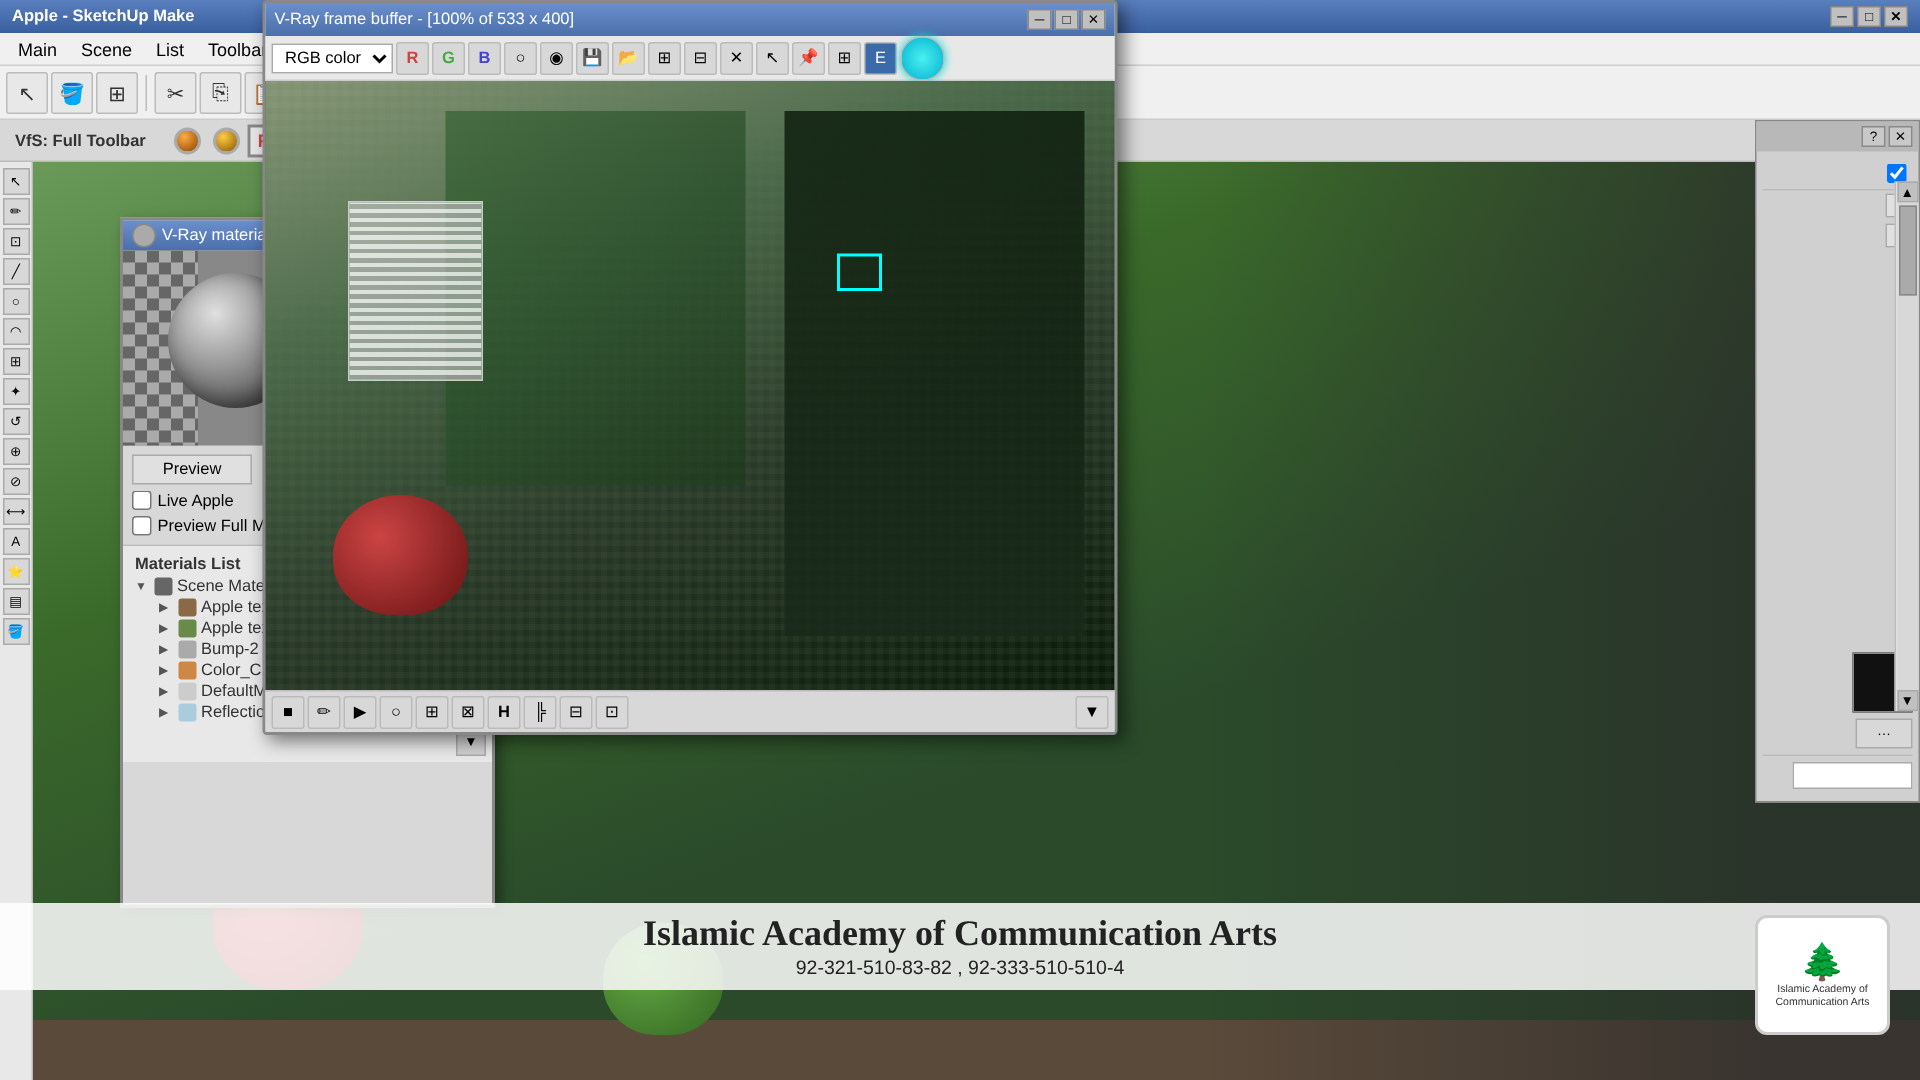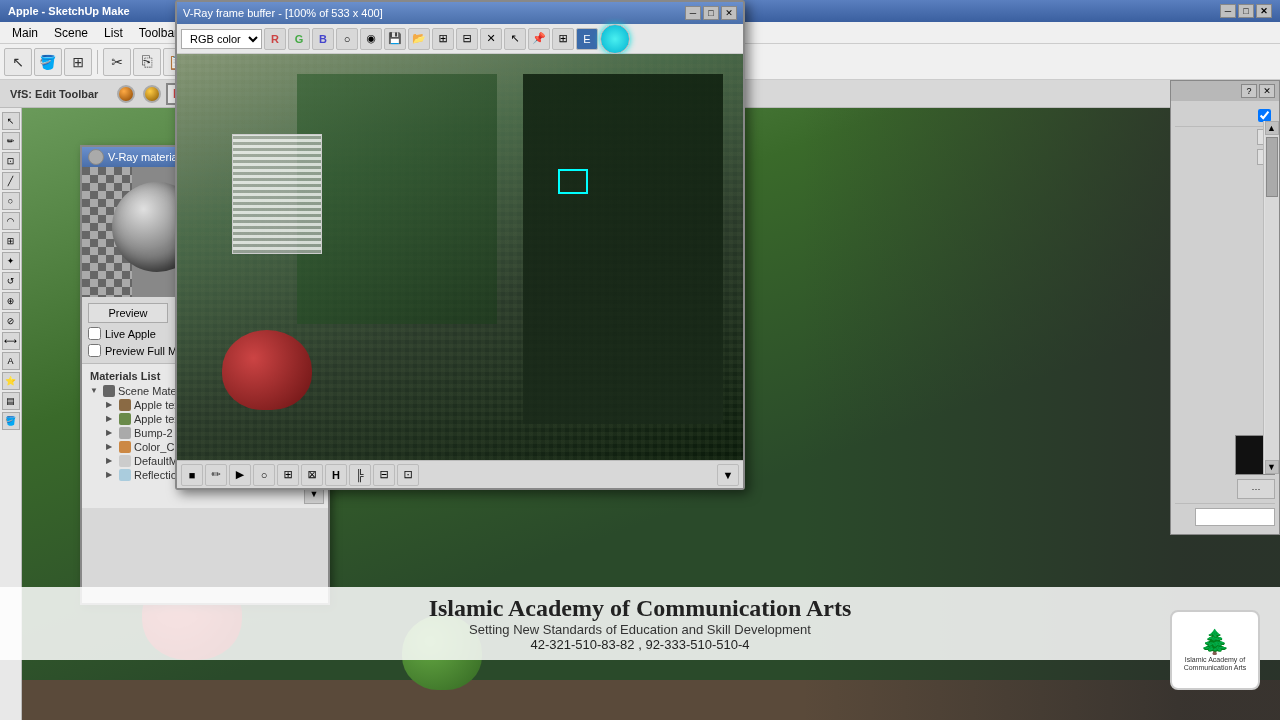--- a/index.html
+++ b/index.html
@@ -571,21 +571,21 @@
   <div class="toolbar-btn">↪</div>
   <div class="toolbar-separator"></div>
   <div class="toolbar-btn">⟳</div>
   <div class="toolbar-btn">✋</div>
   <div class="toolbar-btn">🔍</div>
   <div class="toolbar-btn">⊞</div>
   <div class="toolbar-btn">⊟</div>
 </div>
 
 <div class="vfs-toolbar-row">
-  <span class="vfs-label">VfS: Edit Toolbar</span>
+  <span class="vfs-label">VfS: Full Toolbar</span>
   <div style="display:flex; align-items:center; gap:2px; margin-left:8px;">
     <div class="vfs-icon-btn">
       <div class="vfs-color-icon" style="background: radial-gradient(circle at 35% 30%, #ffaa44, #884400);"></div>
     </div>
     <div class="vfs-icon-btn">
       <div class="vfs-color-icon" style="background: radial-gradient(circle at 35% 30%, #ffcc44, #885500);"></div>
     </div>
     <div class="vfs-icon-btn" style="font-size:12px; color:#cc4444; font-weight:bold; border:2px solid #888; width:22px; height:22px; background:#e8e8e8; display:flex; align-items:center; justify-content:center;">R</div>
     <div class="vfs-icon-btn" style="font-size:9px; font-weight:bold; border:2px solid #888; width:28px; height:22px; background:#e8e8e8; display:flex; align-items:center; justify-content:center;">RT</div>
     <div class="vfs-icon-btn" style="font-size:9px; font-weight:bold; border:2px solid #888; width:28px; height:22px; background:#e8e8e8; display:flex; align-items:center; justify-content:center;">BR</div>
@@ -812,22 +812,21 @@
           <div style="width:12px; height:60px; background:#aaaaaa; border:1px solid #888; margin:2px auto;"></div>
         </div>
         <div style="width:14px; height:14px; background:#c0c0c0; border:1px solid #aaa; display:flex; align-items:center; justify-content:center; font-size:9px;">▼</div>
       </div>
     </div>
   </div>
 </div>
 
 <div class="watermark-overlay">
   <div class="watermark-line1">Islamic Academy of Communication Arts</div>
-  <div class="watermark-line2">Setting New Standards of Education and Skill Development</div>
-  <div class="watermark-line4">42-321-510-83-82  ,  92-333-510-510-4</div>
+  <div class="watermark-line4">92-321-510-83-82  ,  92-333-510-510-4</div>
 </div>
 
 <div class="logo-corner">
   <div class="logo-tree">🌲</div>
   <div class="logo-text">Islamic
 Academy
 of
 Communication Arts</div>
 </div>
 

